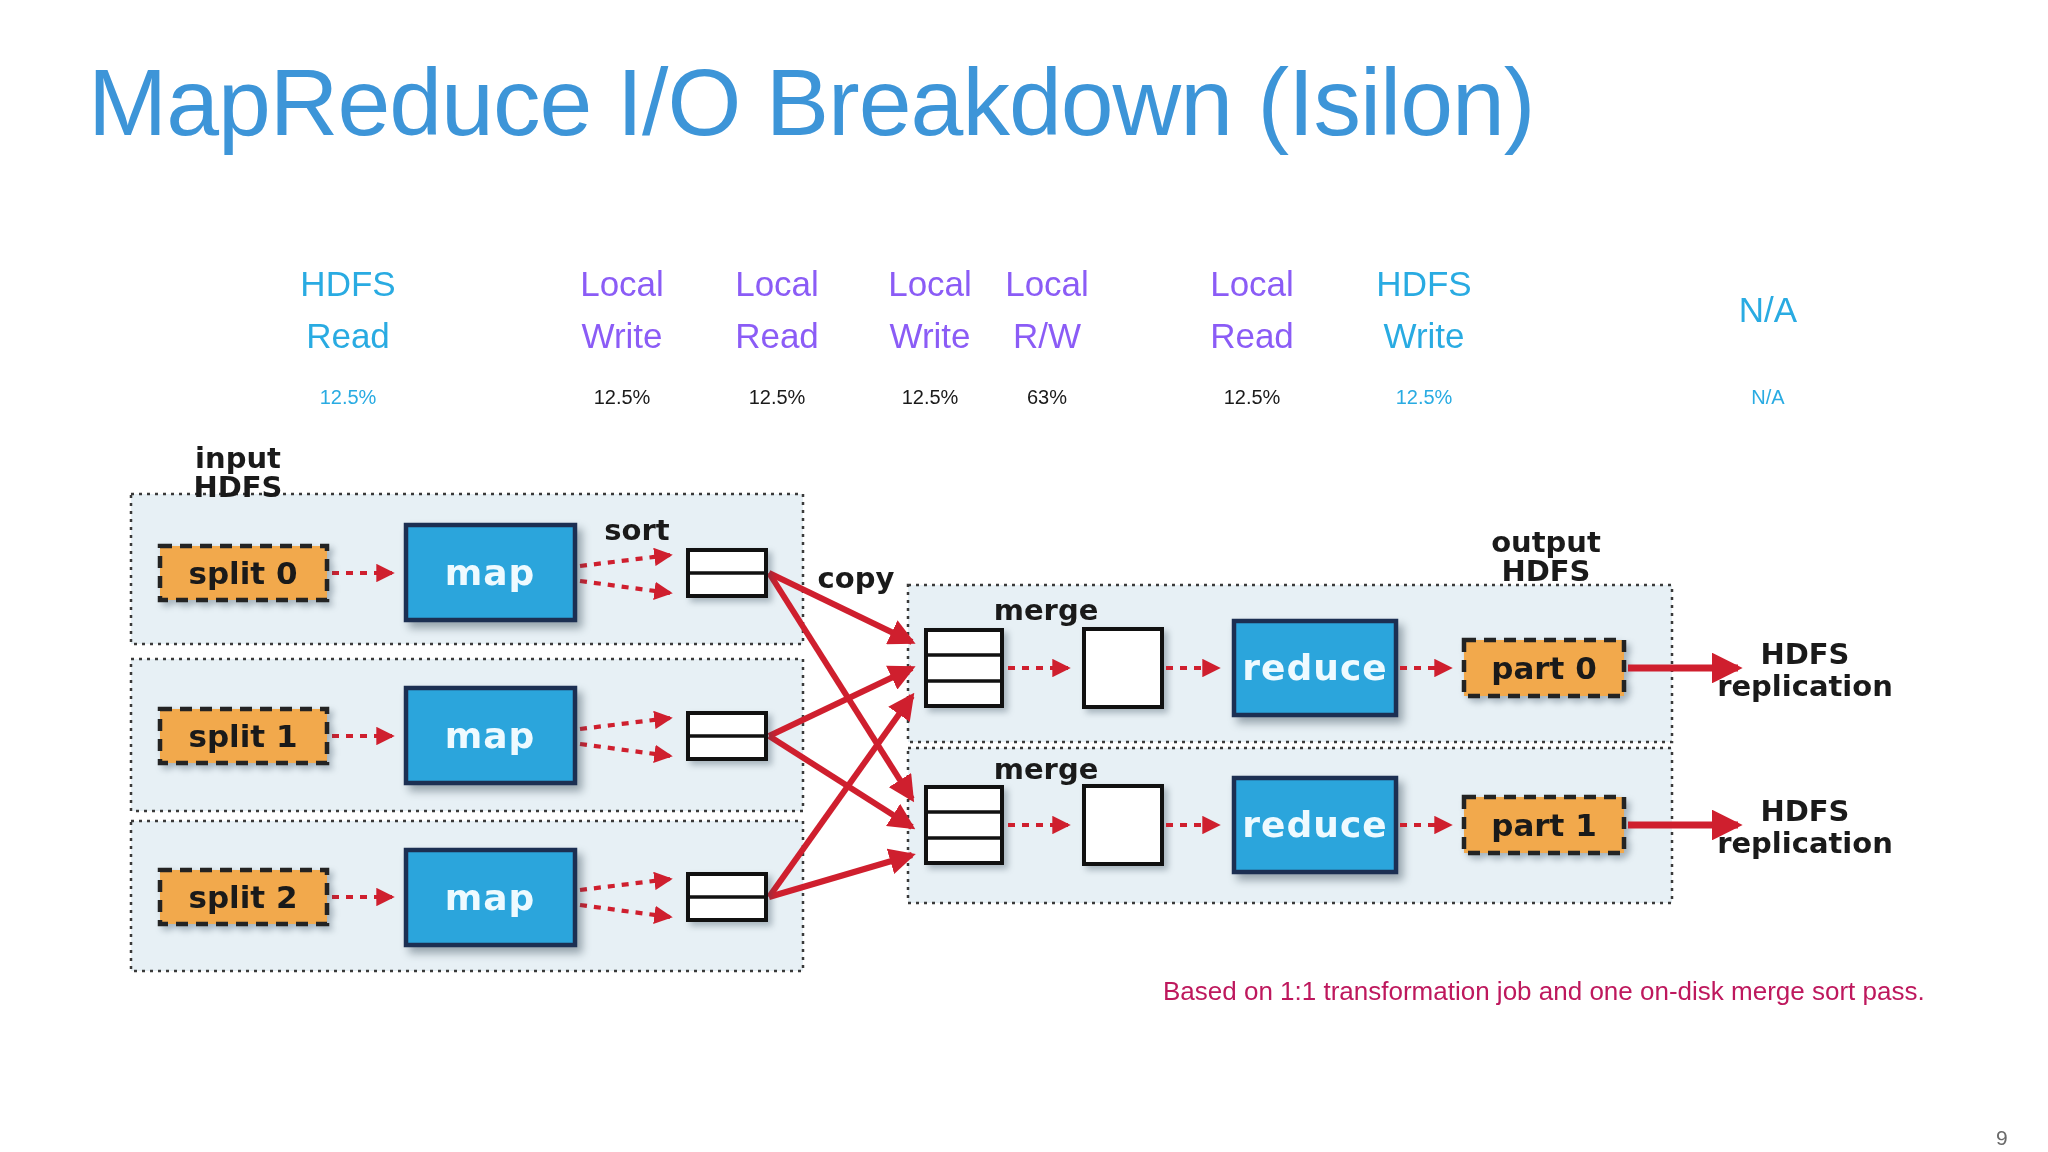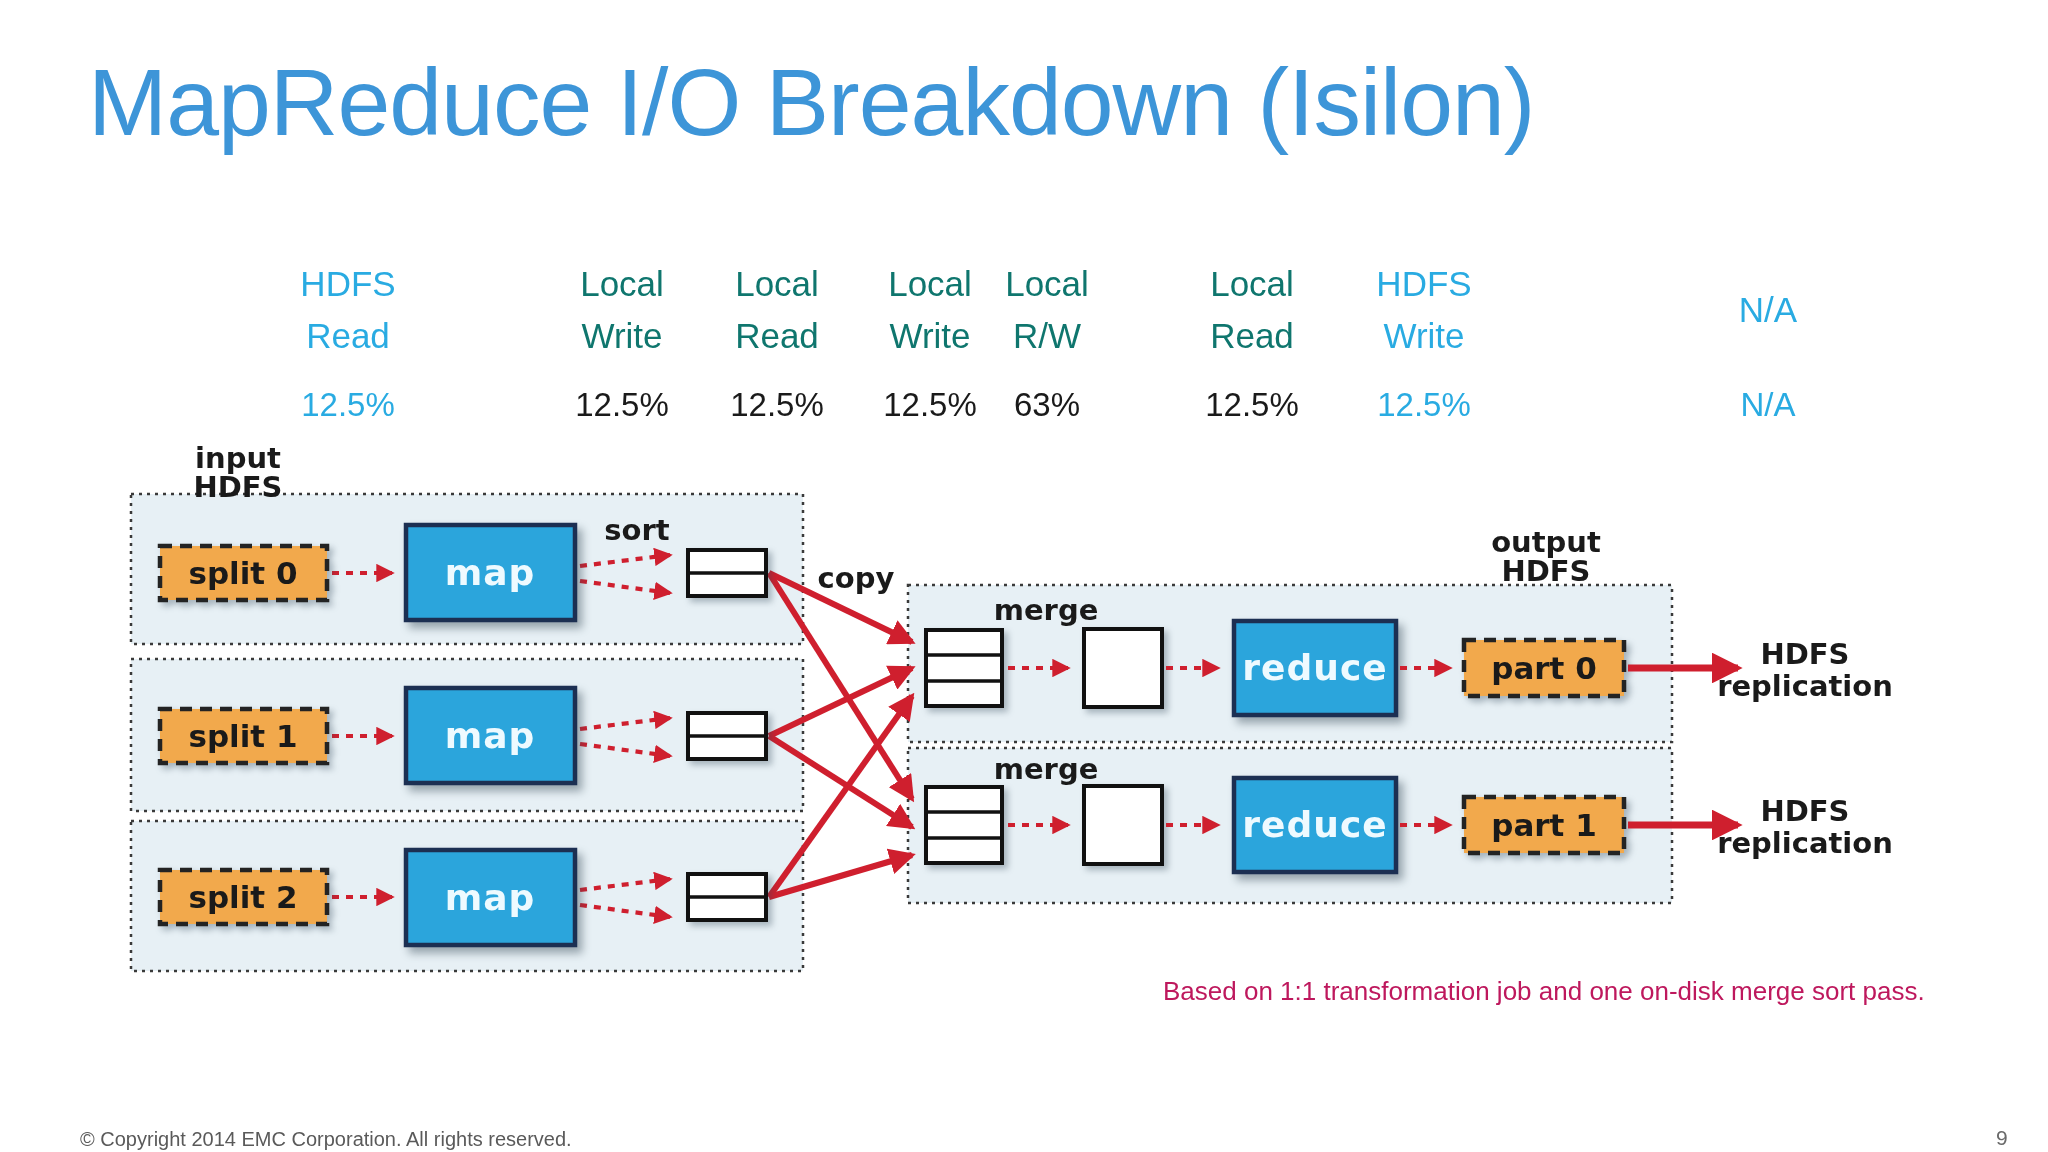--- a/index.html
+++ b/index.html
@@ -5,22 +5,22 @@
   html,body{margin:0;padding:0;background:#ffffff;}
   #slide{position:relative;width:2048px;height:1152px;background:#ffffff;overflow:hidden;
          font-family:"Liberation Sans",sans-serif;}
 
   
   #title{position:absolute;left:88px;top:48px;font-size:95px;color:#3d95d8;
          letter-spacing:-1px;white-space:nowrap;}
 
   
   .col{position:absolute;top:258px;transform:translateX(-50%);text-align:center;}
-  .col .hl{font-size:35px;line-height:52px;color:#0f766e;white-space:nowrap;}
-  .col .pct{font-size:33px;line-height:36px;margin-top:25px;color:#1a1a1a;white-space:nowrap;}
+  .col .hl{font-size:35px;line-height:52px;color:#8b5cf6;white-space:nowrap;}
+  .col .pct{font-size:20px;line-height:36px;margin-top:17px;color:#1a1a1a;white-space:nowrap;}
   .col.accent .hl,.col.accent .pct{color:#29abe2;}
   .col.single .hl1{margin-top:26px;}
   .col.single .hl2{height:26px;line-height:26px;}
 
   
   #diagram{position:absolute;left:0;top:0;width:2048px;height:1152px;}
   .panel{fill:#e7f0f5;stroke:#3a3a3a;stroke-width:2.5;stroke-dasharray:3 5;}
   .orangebox{fill:#f2a94c;stroke:#232323;stroke-width:4.5;stroke-dasharray:12 8;}
   .bluebox{fill:#2ba5dc;stroke:#1c2f52;stroke-width:4.5;}
   .buffer{fill:#ffffff;stroke:#111111;stroke-width:4;}
@@ -205,16 +205,15 @@
 
     <text class="dlabel" x="1805" y="664" text-anchor="middle">HDFS</text>
     <text class="dlabel" x="1805" y="696" text-anchor="middle">replication</text>
     <text class="dlabel" x="1805" y="821" text-anchor="middle">HDFS</text>
     <text class="dlabel" x="1805" y="853" text-anchor="middle">replication</text>
   </svg>
 
   <div id="note">Based on 1:1 transformation job and one on-disk merge sort pass.</div>
 
 
-  <div id="copyright">© Copyright 2014 EMC Corporation. All rights reserved.</div>
   <div id="pagenum">9</div>
 
 </div>
 
 </body></html>

